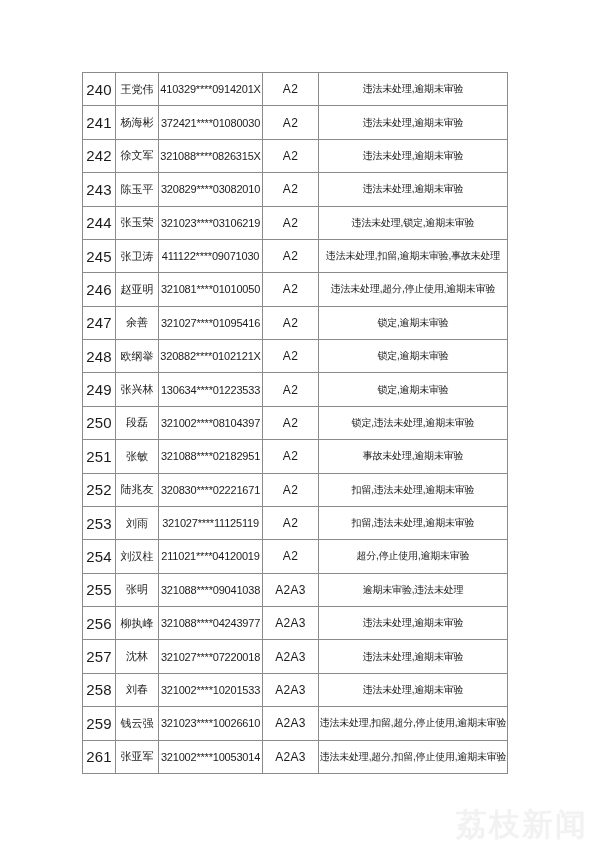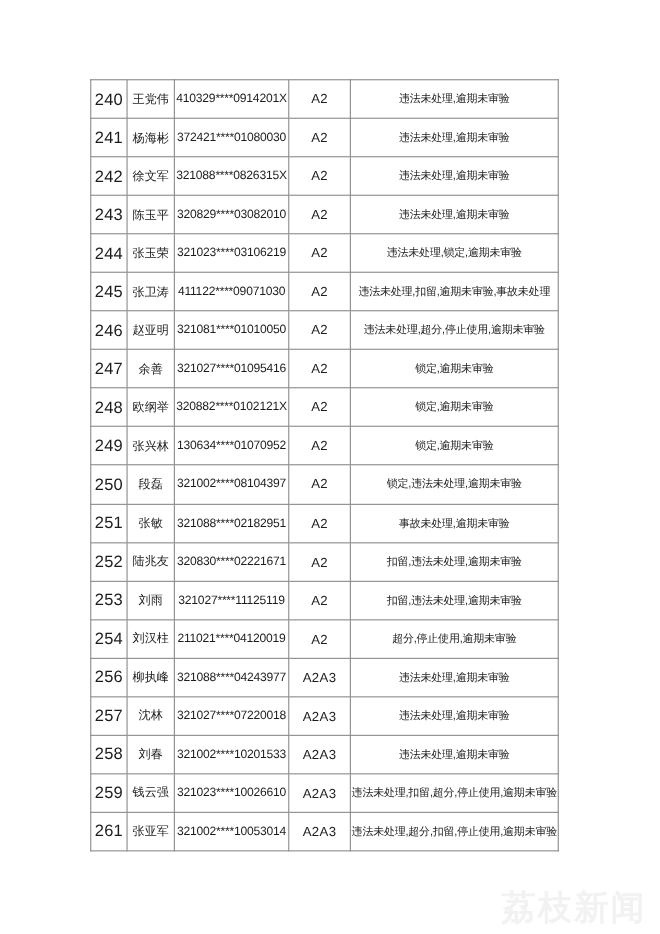--- a/index.html
+++ b/index.html
@@ -140,21 +140,21 @@
     <td class="c-no">248</td>
     <td class="c-name">欧纲举</td>
     <td class="c-id">320882****0102121X</td>
     <td class="c-lic">A2</td>
     <td class="c-status">锁定,逾期未审验</td>
   </tr>
 
   <tr>
     <td class="c-no">249</td>
     <td class="c-name">张兴林</td>
-    <td class="c-id">130634****01070952</td>
+    <td class="c-id">130634****01223533</td>
     <td class="c-lic">A2</td>
     <td class="c-status">锁定,逾期未审验</td>
   </tr>
 
   <tr>
     <td class="c-no">250</td>
     <td class="c-name">段磊</td>
     <td class="c-id">321002****08104397</td>
     <td class="c-lic">A2</td>
     <td class="c-status">锁定,违法未处理,逾期未审验</td>
@@ -185,20 +185,27 @@
   </tr>
 
   <tr>
     <td class="c-no">254</td>
     <td class="c-name">刘汉柱</td>
     <td class="c-id">211021****04120019</td>
     <td class="c-lic">A2</td>
     <td class="c-status">超分,停止使用,逾期未审验</td>
   </tr>
 
+  <tr>
+    <td class="c-no">255</td>
+    <td class="c-name">张明</td>
+    <td class="c-id">321088****09041038</td>
+    <td class="c-lic">A2A3</td>
+    <td class="c-status">逾期未审验,违法未处理</td>
+  </tr>
 
   <tr>
     <td class="c-no">256</td>
     <td class="c-name">柳执峰</td>
     <td class="c-id">321088****04243977</td>
     <td class="c-lic">A2A3</td>
     <td class="c-status">违法未处理,逾期未审验</td>
   </tr>
 
   <tr>

